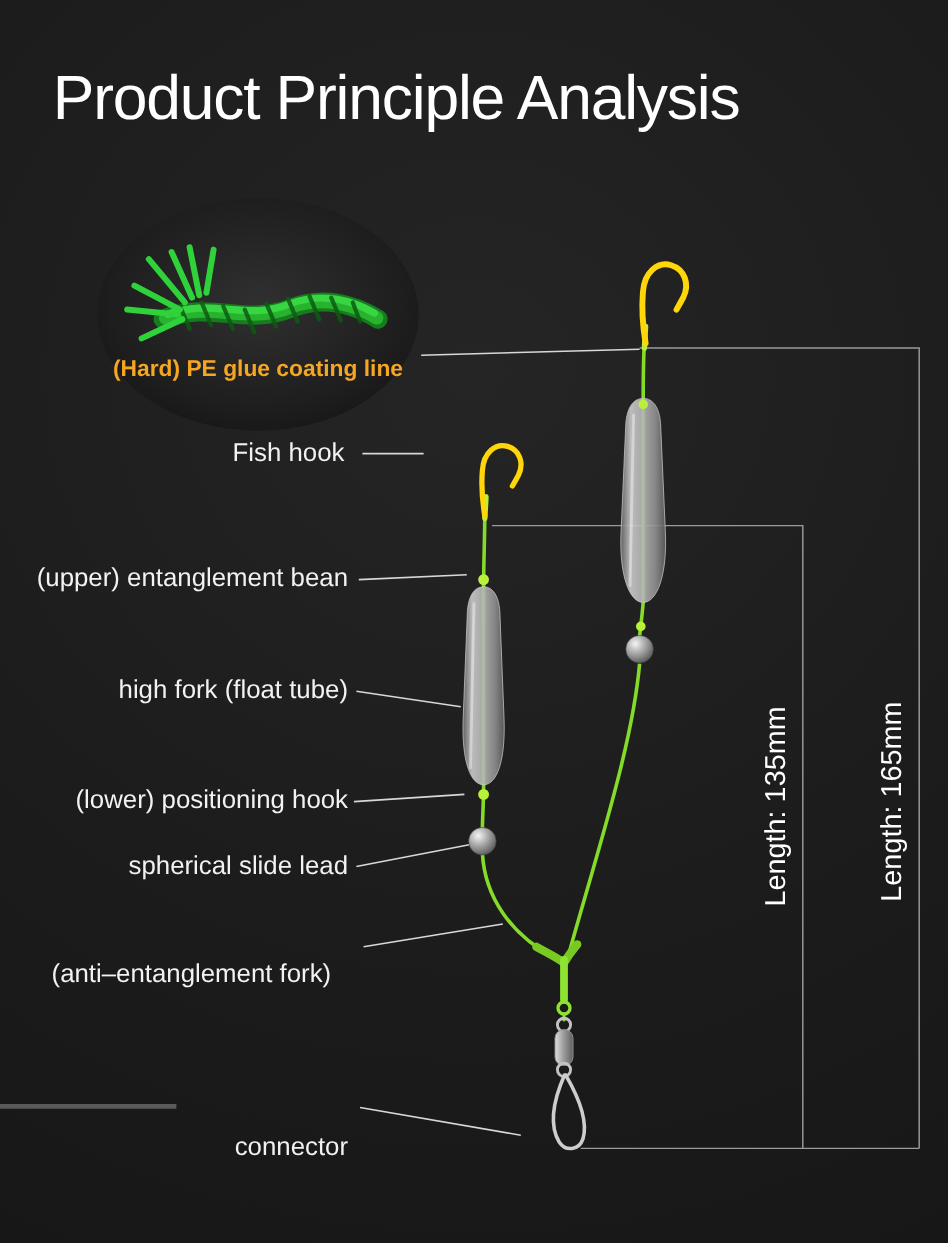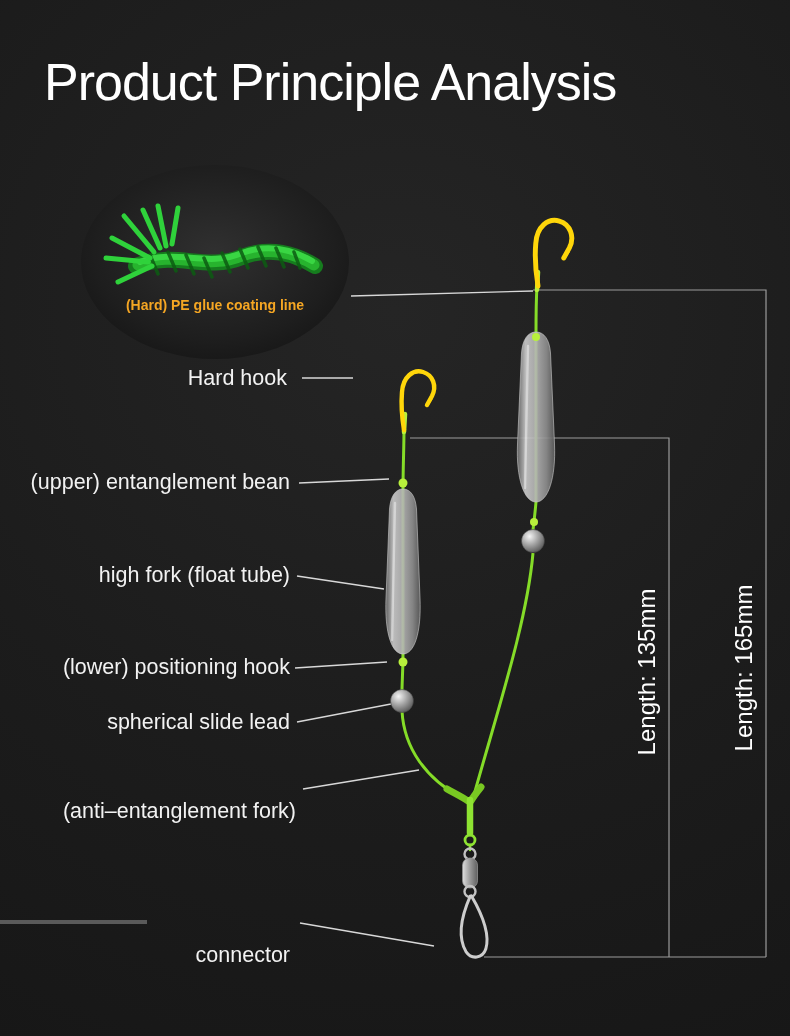--- a/index.html
+++ b/index.html
@@ -10,21 +10,21 @@
   }
   .title {
     position:absolute; top:52px; left:0; width:100%;
     text-align:left; font-size:52px; font-weight:400; letter-spacing:-1px;
     color:#ffffff;
     margin-left:44px;
   }
   svg.diagram { position:absolute; left:0; top:0; }
   .caption {
     position:absolute; left:70px; top:297px; width:290px; text-align:center;
-    color:#f5a623; font-size:14px; font-weight:700;
+    color:#f5a623; font-size:19px; font-weight:700;
   }
   .label {
     position:absolute; color:#f2f2f2; font-size:21.5px; white-space:nowrap;
     transform:translateY(-50%); text-align:right;
   }
   .label.two-line { line-height:1.45; }
   .measure-label {
     position:absolute; width:200px; height:30px; line-height:30px; text-align:center;
     color:#ffffff; font-size:24px; transform:rotate(-90deg); white-space:nowrap;
   }
@@ -153,26 +153,26 @@
       <g transform="rotate(-10 470 894)">
         <path d="M470,896 C458,914 450,934 456,950 C460,959 471,960 476,951 C483,937 478,915 471,896" fill="none" stroke="#cdcdcd" stroke-width="3" stroke-linecap="round"></path>
       </g>
     </g>
 
     <path d="M0,922 L147,922" stroke="#5a5a5a" stroke-width="4" fill="none"></path>
   </svg>
 
   <div class="caption">(Hard) PE glue coating line</div>
 
-  <div class="label" style="top:378px; right:503px;">Hard hook</div>
+  <div class="label" style="top:378px; right:503px;">Fish hook</div>
   <div class="label" style="top:482px; right:500px;">(upper) entanglement bean</div>
   <div class="label" style="top:575px; right:500px;">high fork (float tube)</div>
   <div class="label" style="top:667px; right:500px;">(lower) positioning hook</div>
   <div class="label" style="top:722px; right:500px;margin-left:23px;">spherical slide lead</div>
-  <div class="label two-line" style="top:812px; right:494px;">
+  <div class="label two-line" style="top:812px; right:514px;">
     <div>(anti–entanglement fork)</div>
   </div>
   <div class="label two-line" style="top:937px; right:500px;margin-top:19px;">
     <div>connector</div>
   </div>
 
   <div class="measure-label" style="left:547px; top:657px;">Length: 135mm</div>
   <div class="measure-label" style="left:644px; top:653px;">Length: 165mm</div>
 
 </div>

